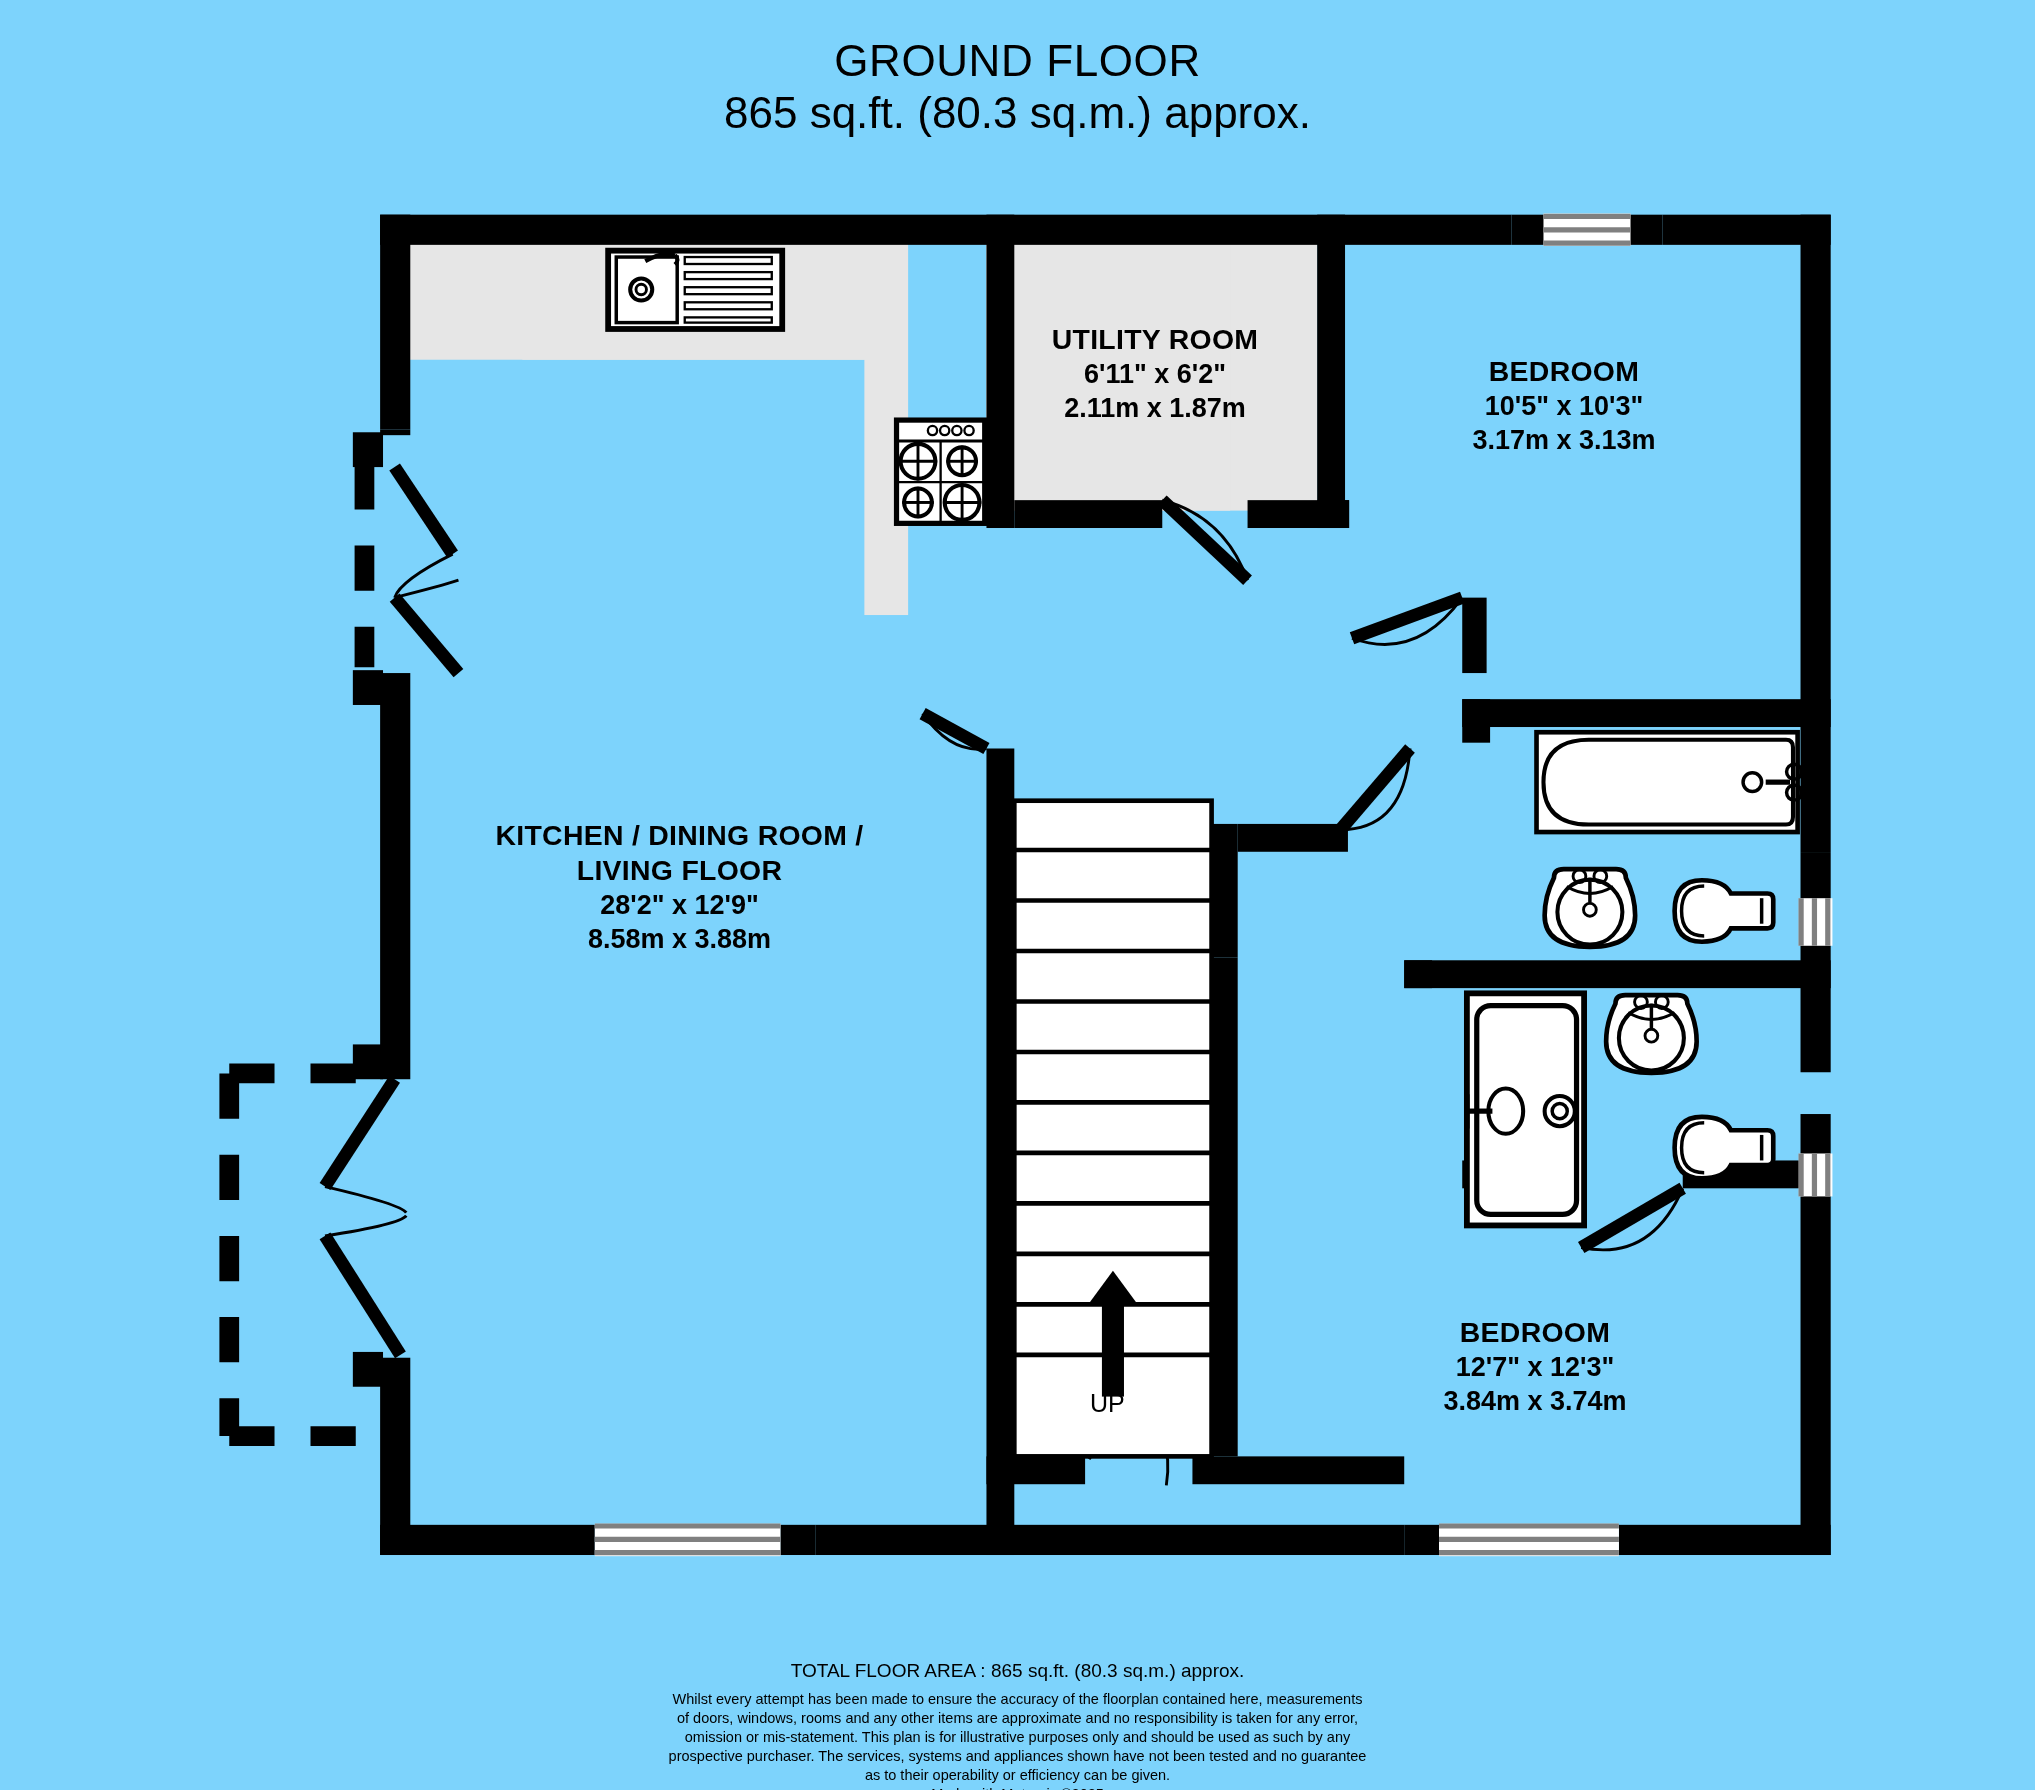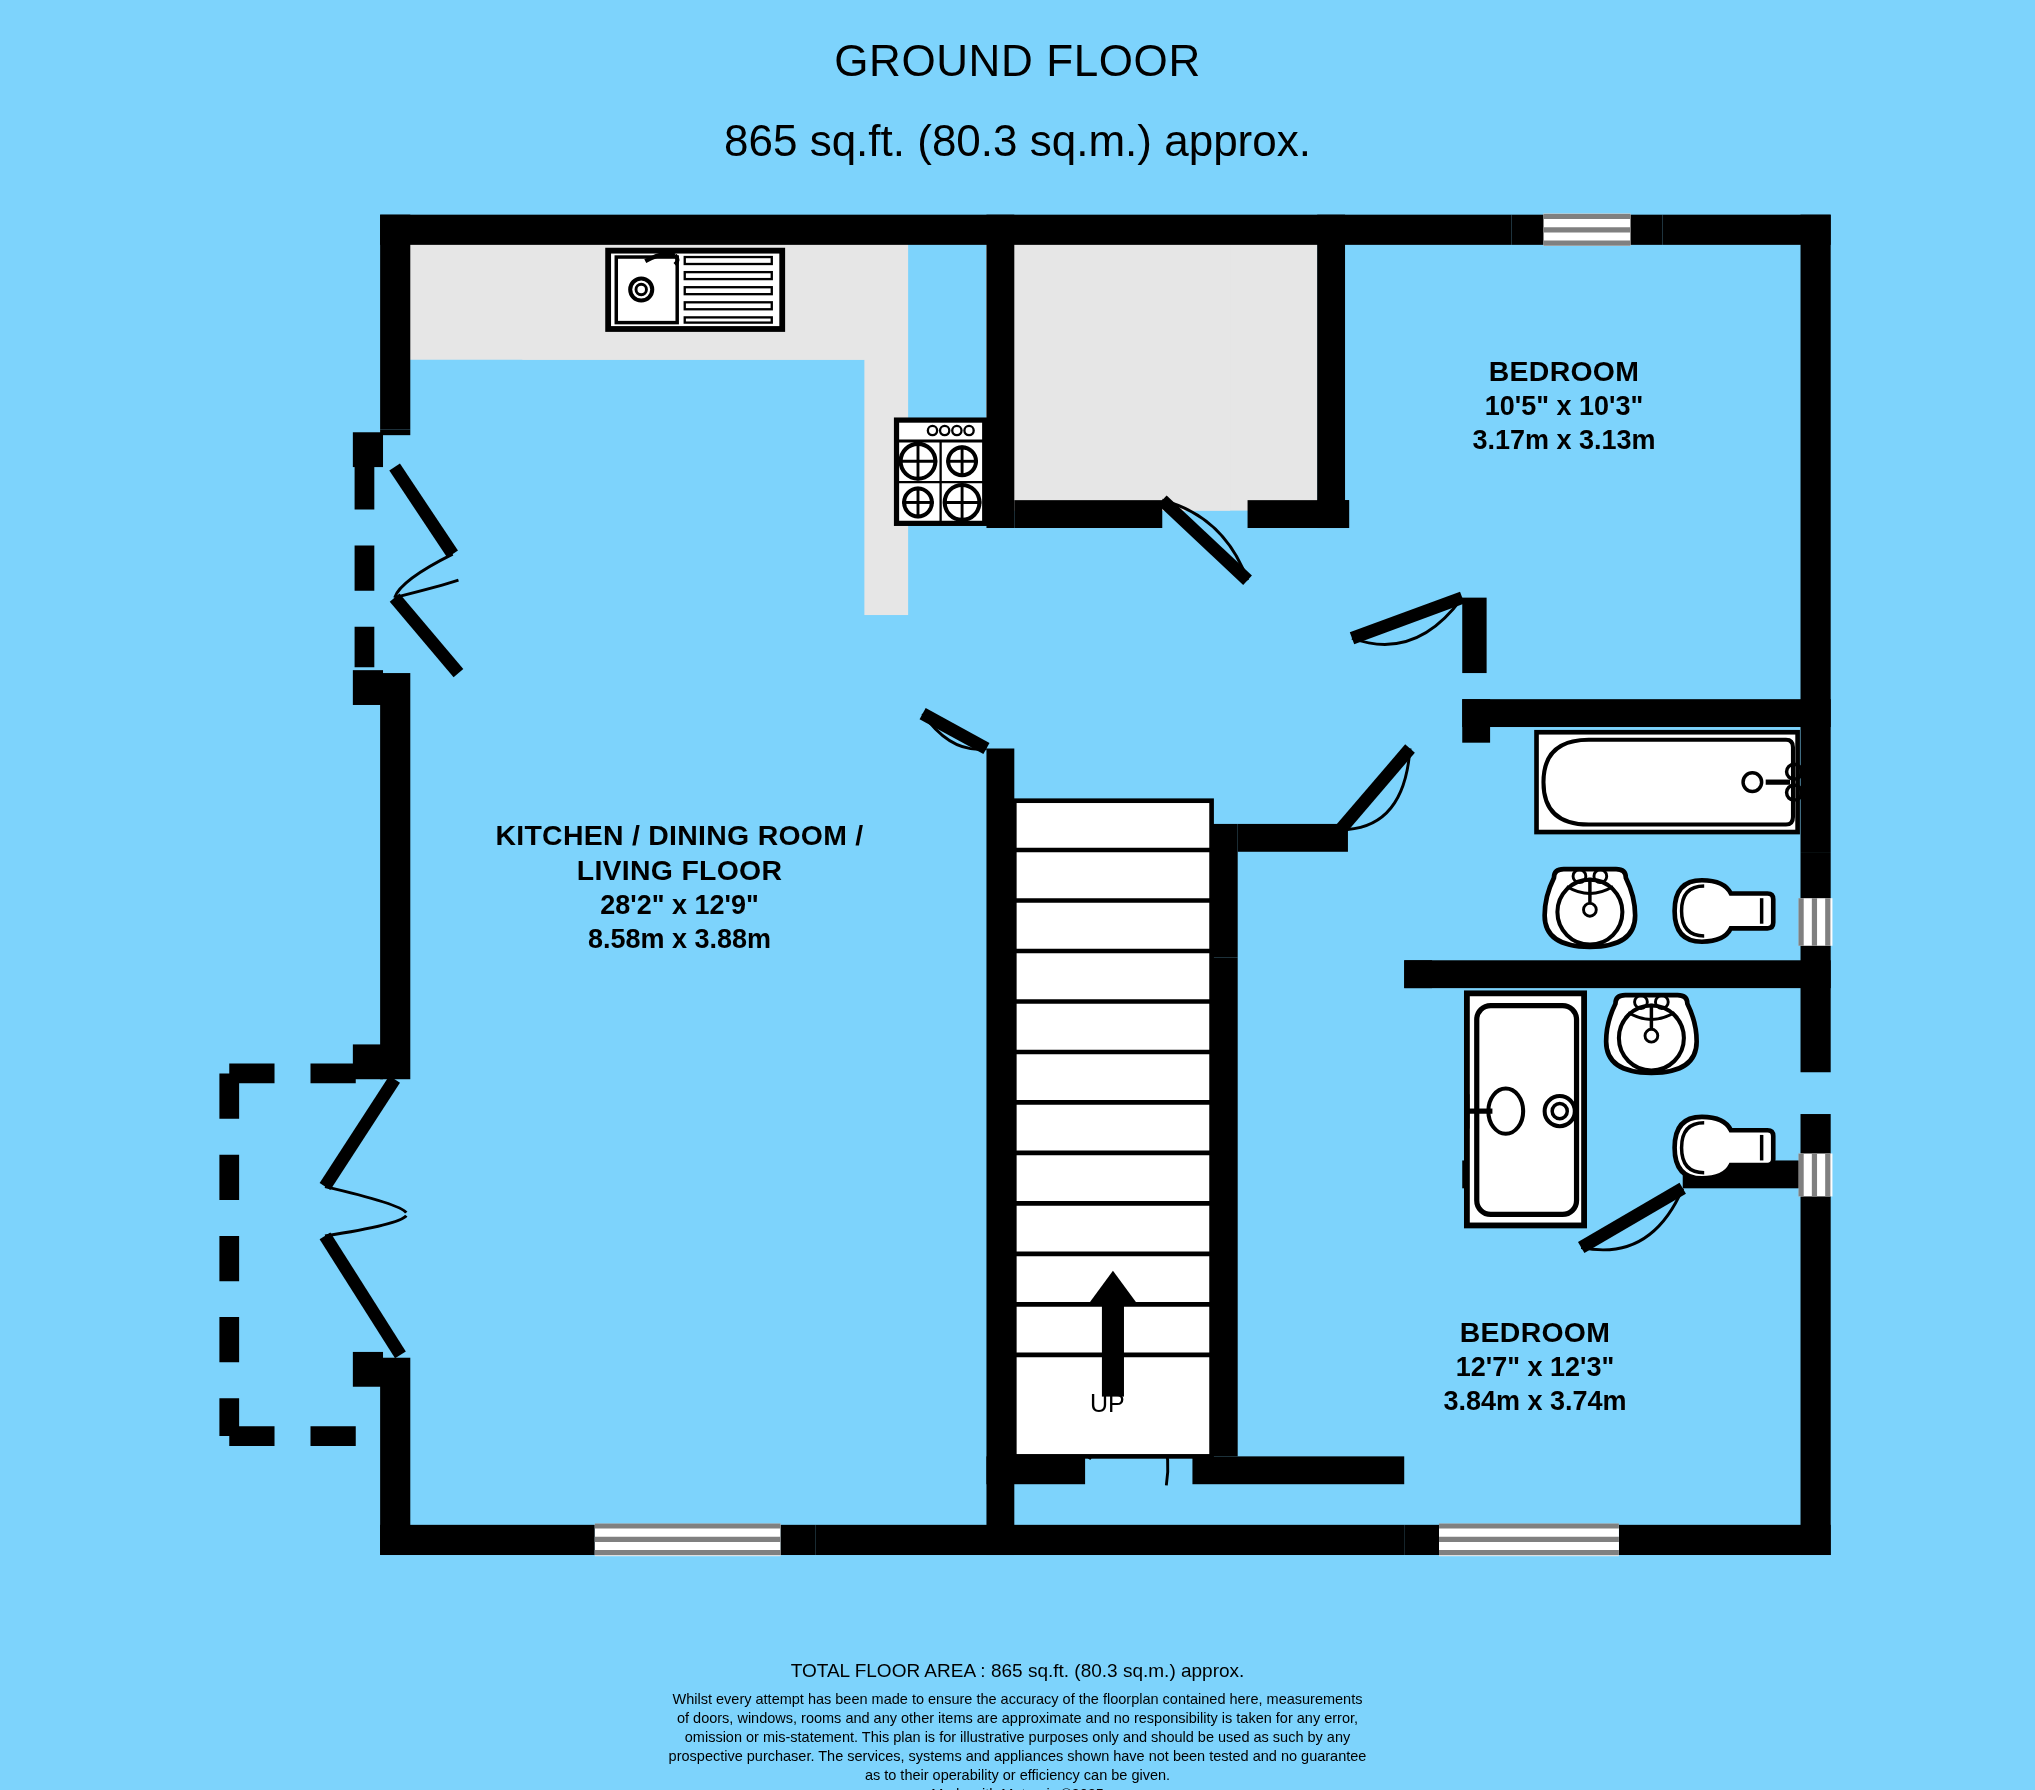--- a/index.html
+++ b/index.html
@@ -32,21 +32,20 @@
     font-size: 44px;
     line-height: 52px;
     letter-spacing: 0.6px;
     white-space: nowrap;
   }
   .title-line2 {
     font-size: 44px;
     line-height: 52px;
     letter-spacing: 0px;
     white-space: nowrap;
-    margin-top: 28px;
   }
   
   .footer-block {
     position: absolute;
     top: 1657px;
     left: 0;
     width: 2035px;
     text-align: center;
   }
   .footer-total {
@@ -403,20 +402,25 @@
       </g>
 
       <g>
         <rect x="1899" y="2247" width="38" height="160" fill="#000000"></rect>
         <polygon points="1918,2190 1962,2250 1874,2250" fill="#000000"></polygon>
       </g>
     </g>
 
   </svg>
 
+  <div class="room-label" style="left:1010px; top:322px; width:290px;">
+    <div class="rl-name">UTILITY ROOM</div>
+    <div class="rl-dim">6'11"  x 6'2"</div>
+    <div class="rl-dim">2.11m  x 1.87m</div>
+  </div>
 
   <div class="room-label" style="left:1390px; top:354px; width:348px;">
     <div class="rl-name">BEDROOM</div>
     <div class="rl-dim">10'5"  x 10'3"</div>
     <div class="rl-dim">3.17m  x 3.13m</div>
   </div>
 
   <div class="room-label" style="left:424px; top:818px; width:511px;">
     <div class="rl-name">KITCHEN / DINING ROOM /</div>
     <div class="rl-name">LIVING FLOOR</div>

